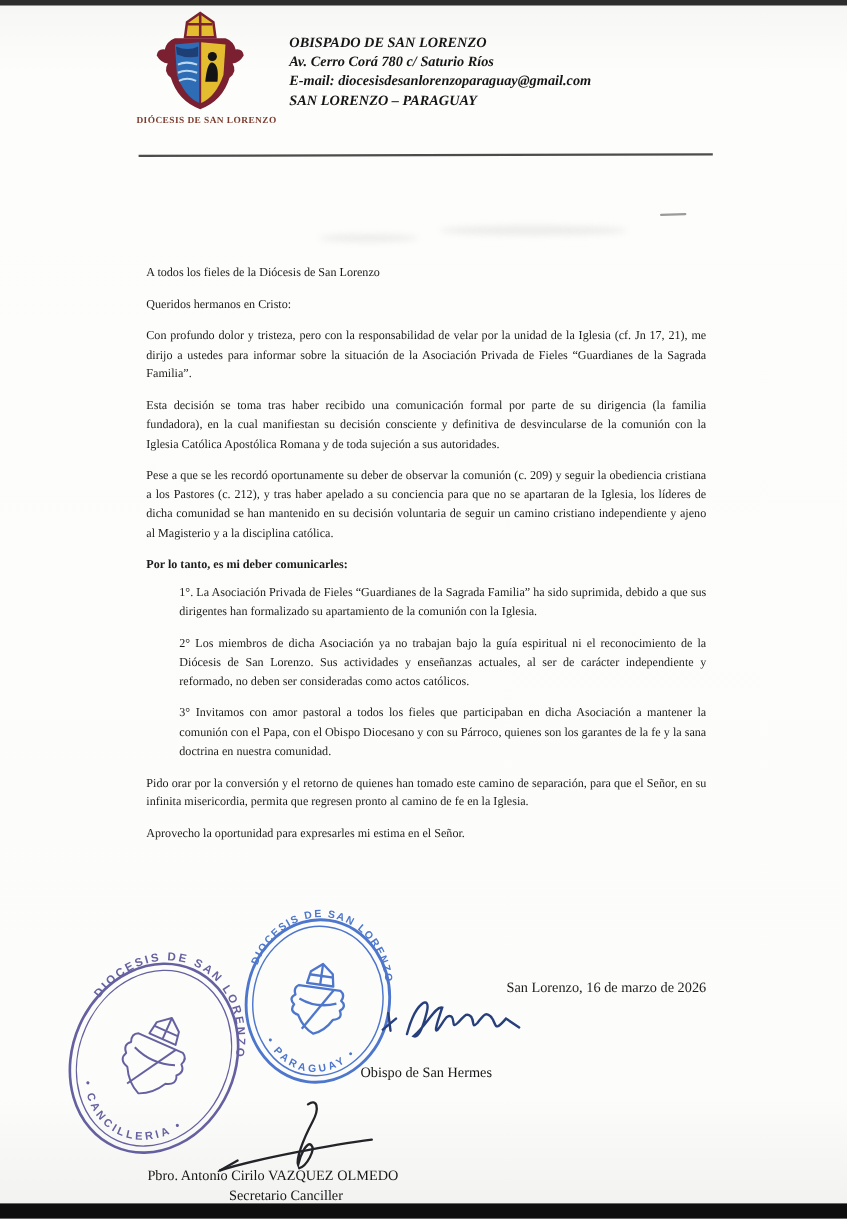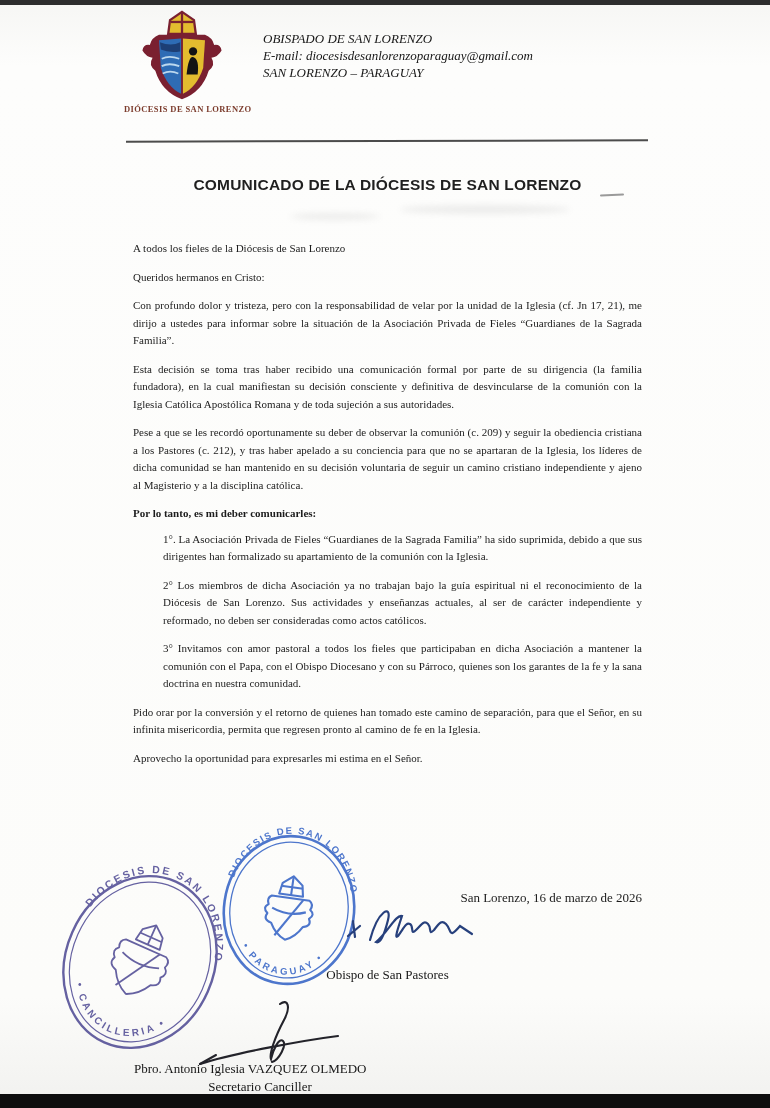--- a/index.html
+++ b/index.html
@@ -7,21 +7,21 @@
        font-family:"Liberation Serif", serif;color:#1d1d1d;overflow:hidden;}
   .page{position:absolute;inset:0;background:linear-gradient(180deg,#f6f6f4 0%,#fdfdfc 6%,#fcfcfa 90%,#f1f1ef 100%);}
   .top-bar{position:absolute;top:0;left:0;width:770px;height:5px;background:#2d2d2d;}
   .bottom-bar{position:absolute;bottom:0;left:0;width:770px;height:14px;background:#0e0e0e;}
 
   
   .crest{position:absolute;left:124px;top:10px;width:115px;text-align:center;}
   .crest svg{width:96px;height:92px;display:block;margin:0 auto;}
   .crest-caption{margin-top:2px;font-family:Liberation Serif, serif;font-weight:bold;
        font-size:8.5px;letter-spacing:.4px;color:#7c3c2d;white-space:nowrap;}
-  .contact{position:absolute;left:263px;top:30px;font-weight:normal;font-style:italic;
+  .contact{position:absolute;left:263px;top:30px;font-weight:bold;font-style:italic;
        font-size:13px;line-height:17.2px;color:#161616;}
   .divider{position:absolute;left:126px;top:140px;width:522px;height:2px;background:#4c4c4c;
        transform:rotate(-.15deg);}
 
   
   .title{position:absolute;left:133px;top:176px;width:509px;margin:0;text-align:center;
        font-family:"Liberation Sans",sans-serif;font-weight:bold;font-size:15.5px;
        letter-spacing:.2px;color:#1f1f1f;}
   .title-dash{position:absolute;left:600px;top:194px;width:24px;height:2px;background:#9a9a9a;
        transform:rotate(-2deg);border-radius:1px;}
@@ -76,27 +76,27 @@
       <path d="M28 61 Q36 57 47 61" stroke="#bcd8ee" fill="none" stroke-width="2"></path>
       <path d="M29 69 Q37 65 46 69" stroke="#bcd8ee" fill="none" stroke-width="2"></path>
       <circle cx="62" cy="45" r="4.5" fill="#141414"></circle>
       <path d="M55 70 Q57 50 62 51 Q69 53 67 70 Z" fill="#141414"></path>
     </svg>
     <div class="crest-caption">DIÓCESIS DE SAN LORENZO</div>
   </div>
 
   <div class="contact">
     <div>OBISPADO DE SAN LORENZO</div>
+    <div>Av. Cerro Corá 780 c/ Saturio Ríos</div>
     <div>E-mail: diocesisdesanlorenzoparaguay@gmail.com</div>
     <div>SAN LORENZO – PARAGUAY</div>
   </div>
 
   <div class="divider"></div>
 
-  <h1 class="title">COMUNICADO DE LA DIÓCESIS DE SAN LORENZO</h1>
   <div class="title-dash"></div>
   <div class="smudge s1"></div>
   <div class="smudge s2"></div>
 
   <main class="body">
     <p>A todos los fieles de la Diócesis de San Lorenzo</p>
     <p>Queridos hermanos en Cristo:</p>
     <p class="just">Con profundo dolor y tristeza, pero con la responsabilidad de velar por la unidad de la Iglesia (cf. Jn 17, 21), me dirijo a ustedes para informar sobre la situación de la Asociación Privada de Fieles “Guardianes de la Sagrada Familia”.</p>
     <p class="just">Esta decisión se toma tras haber recibido una comunicación formal por parte de su dirigencia (la familia fundadora), en la cual manifiestan su decisión consciente y definitiva de desvincularse de la comunión con la Iglesia Católica Apostólica Romana y de toda sujeción a sus autoridades.</p>
     <p class="just">Pese a que se les recordó oportunamente su deber de observar la comunión (c. 209) y seguir la obediencia cristiana a los Pastores (c. 212), y tras haber apelado a su conciencia para que no se apartaran de la Iglesia, los líderes de dicha comunidad se han mantenido en su decisión voluntaria de seguir un camino cristiano independiente y ajeno al Magisterio y a la disciplina católica.</p>
@@ -147,30 +147,30 @@
   </div>
 
   <svg class="sig sig-bishop" viewBox="0 0 140 66">
     <g stroke="#27407c" stroke-width="2.2" fill="none" stroke-linecap="round">
       <path d="M10 44 L22 34 M15 29 L17 45"></path>
       <path d="M32 48 C40 18 54 12 50 28 C46 44 42 52 38 50 C50 40 58 22 64 24 C60 36 56 48 60 44 C66 36 68 30 72 32 C76 34 72 44 78 38 C84 32 86 28 90 32 C94 36 90 44 96 38 C102 30 104 28 108 32 C114 38 110 48 122 34 L134 42"></path>
     </g>
   </svg>
 
   <div class="sig-block bishop">
-    <div>Obispo de San Pastores</div>
+    <div>Obispo de San Hermes</div>
   </div>
 
   <svg class="sig sig-secretary" viewBox="0 0 185 72">
     <g stroke="#23232a" stroke-width="2.1" fill="none" stroke-linecap="round">
       <path d="M98 6 C106 0 109 9 102 22 C93 39 87 56 89 61 C91 52 97 39 101 43 C105 47 97 62 90 64"></path>
       <path d="M18 66 C52 55 124 42 156 38"></path>
       <path d="M18 66 L34 57"></path>
     </g>
   </svg>
 
   <div class="sig-block secretary">
-    <div>Pbro. Antonio Iglesia VAZQUEZ OLMEDO</div>
+    <div>Pbro. Antonio Cirilo VAZQUEZ OLMEDO</div>
     <div class="l2">Secretario Canciller</div>
   </div>
 
   <div class="bottom-bar"></div>
 </div>
 
 </body></html>

